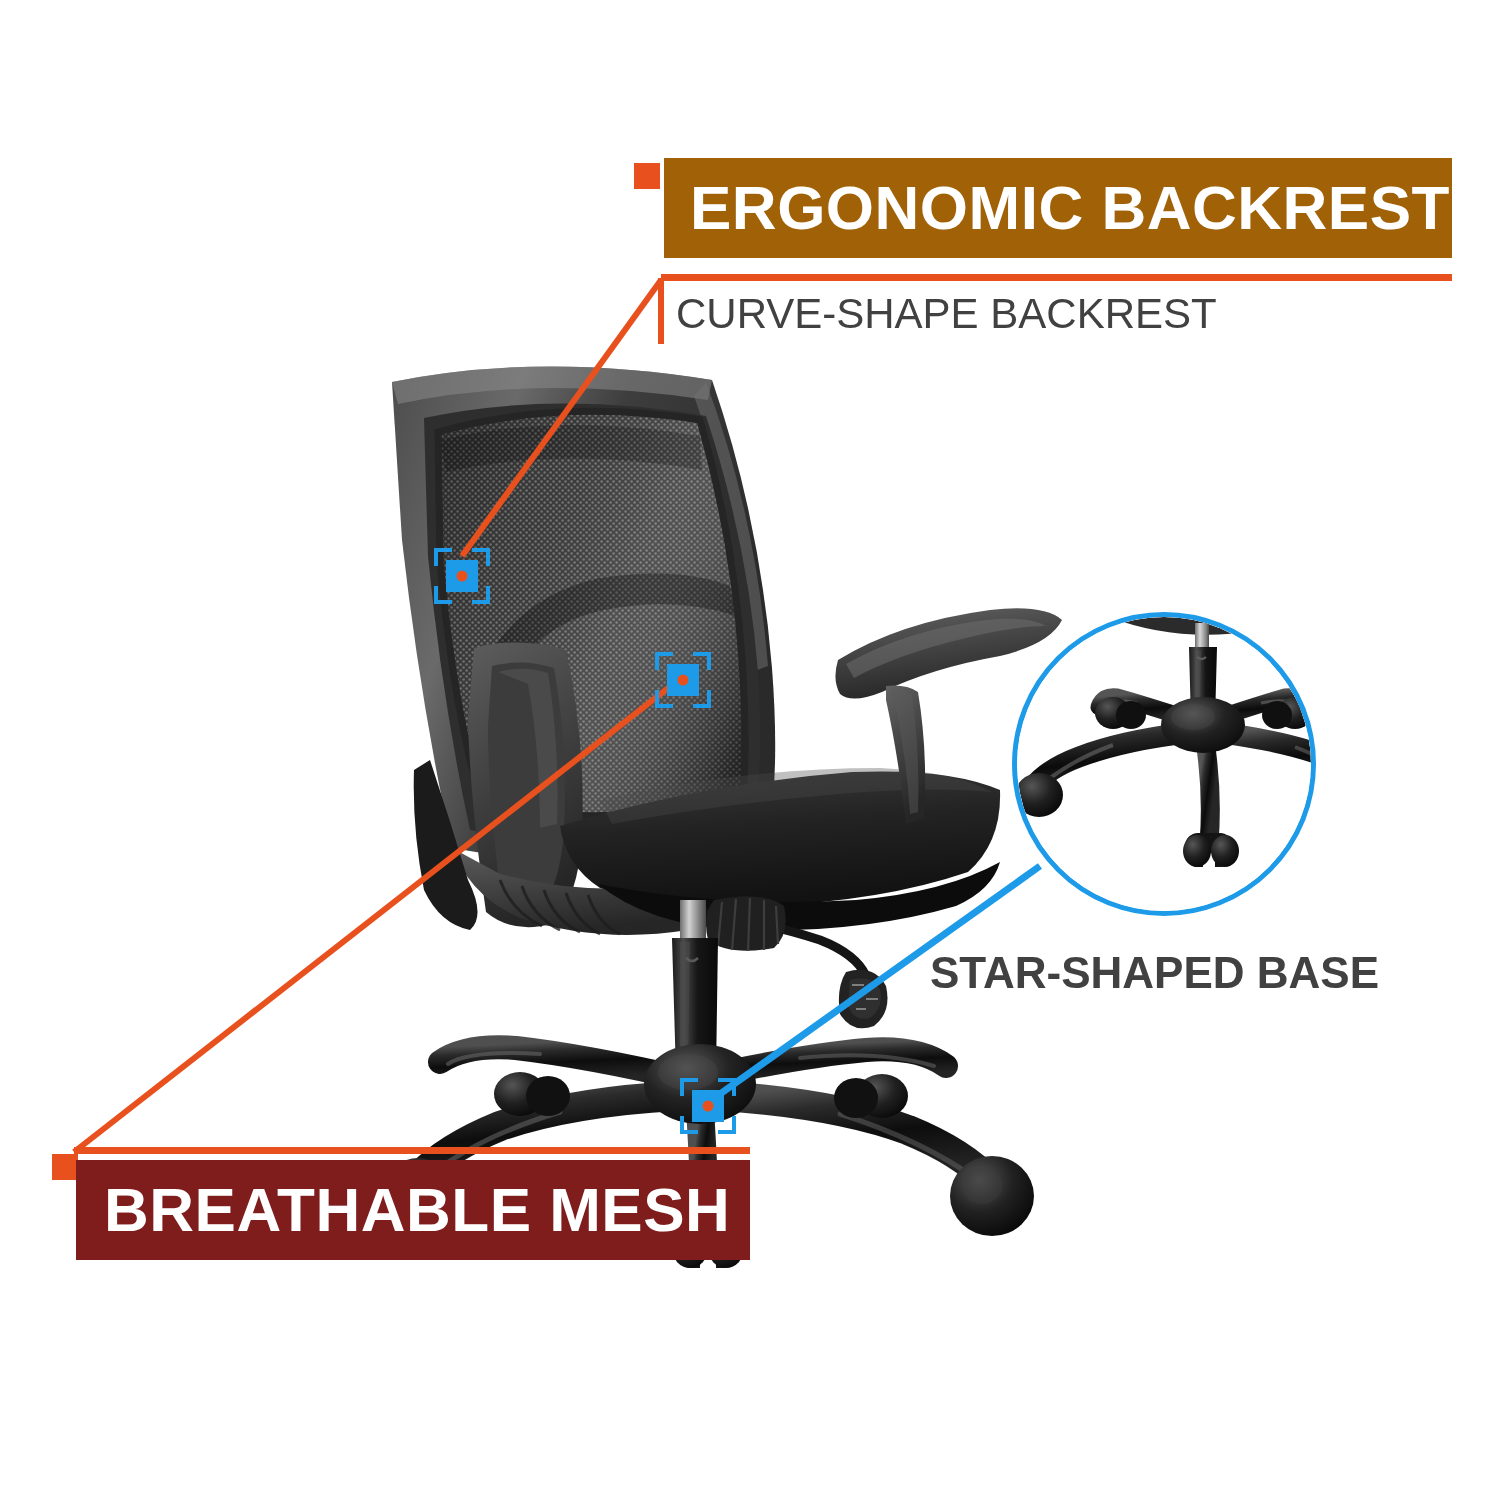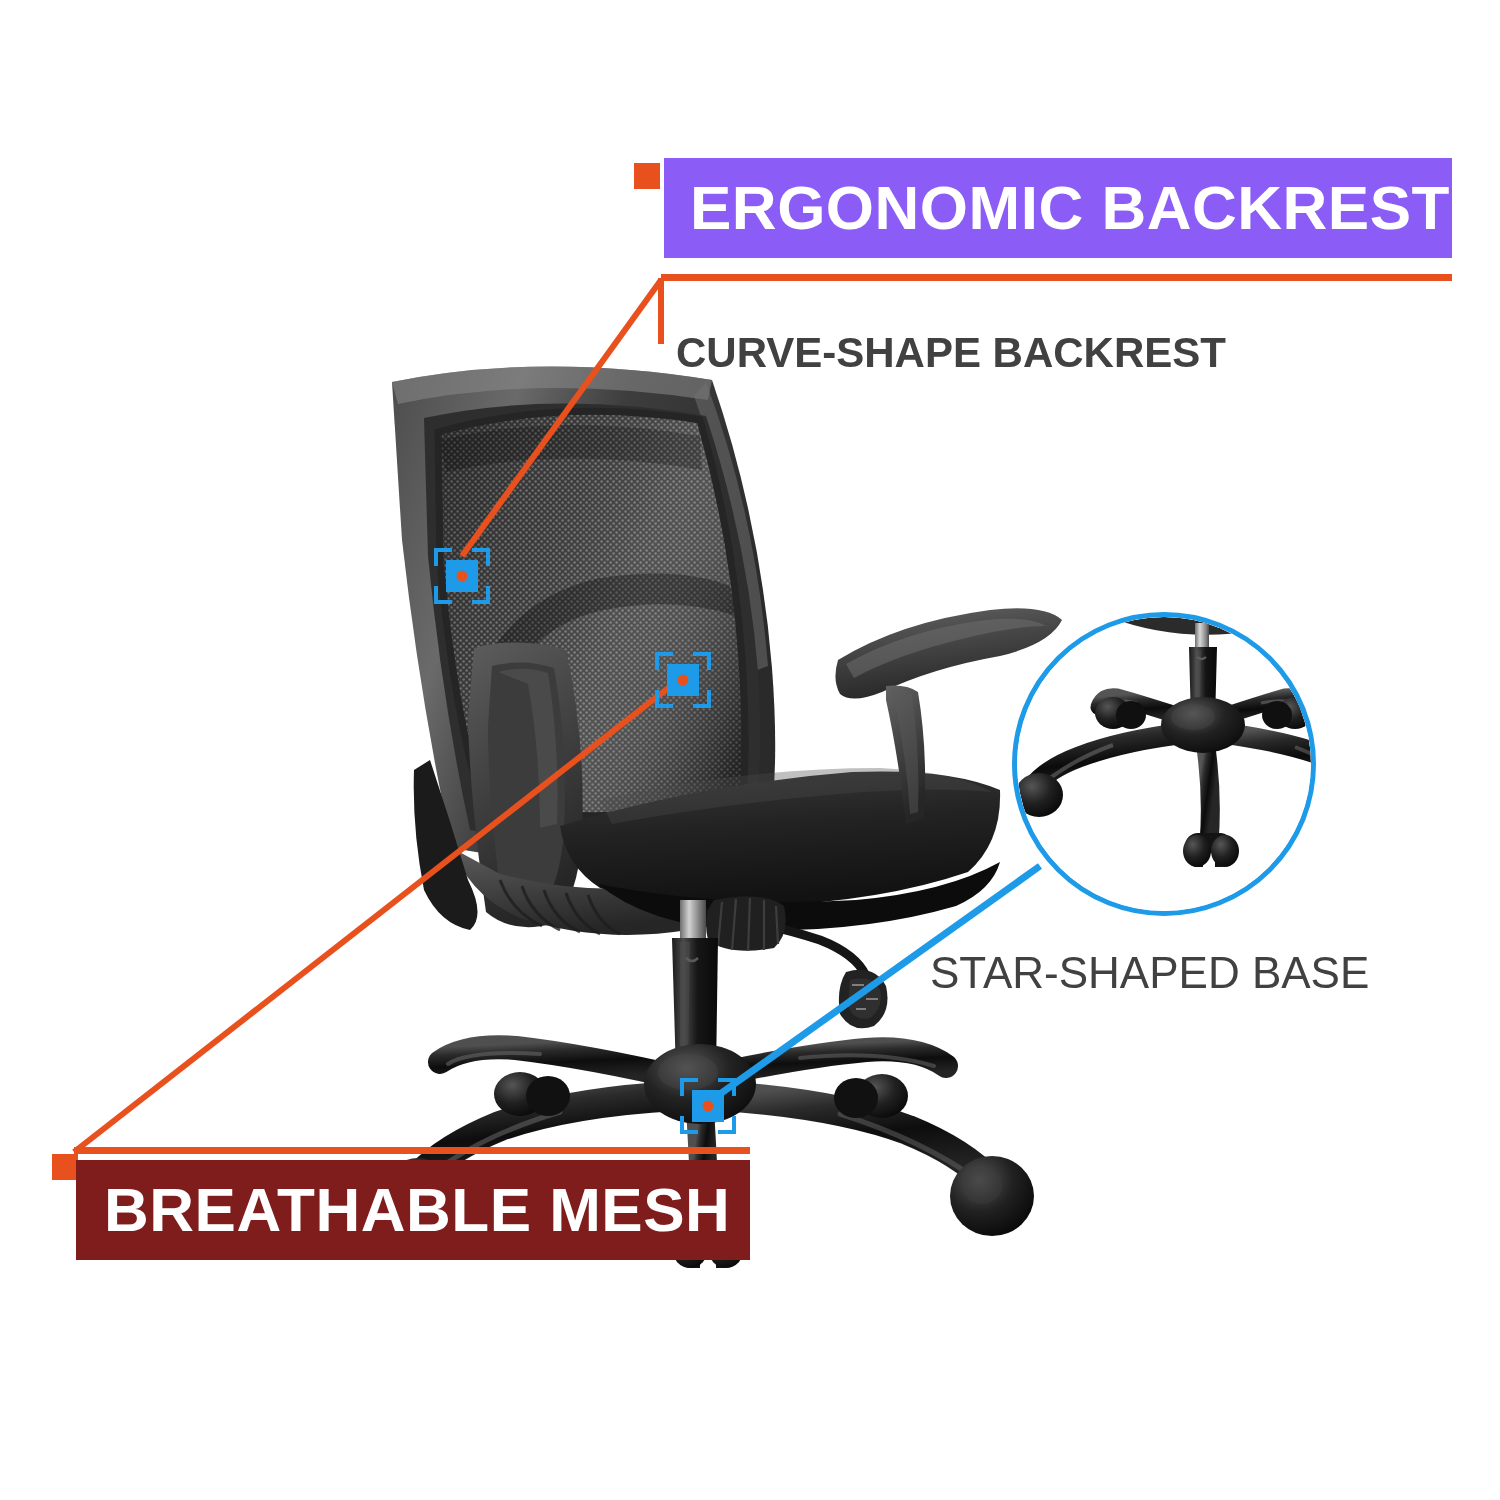--- a/index.html
+++ b/index.html
@@ -6,22 +6,22 @@
   body{width:1500px;height:1500px;position:relative;overflow:hidden;
        font-family:"Liberation Sans","DejaVu Sans",sans-serif;}
   #stage{position:absolute;inset:0;width:1500px;height:1500px;background:#fff;}
 
   
   .banner{position:absolute;background:var(--orange);display:flex;align-items:center;}
   .banner-title{color:#ffffff;font-weight:700;letter-spacing:.5px;
                 white-space:nowrap;line-height:1;}
   .tick-square{position:absolute;background:var(--orange);}
   .rule{position:absolute;background:var(--orange);}
-  .sub-label{position:absolute;color:#3f3f3f;font-weight:700;white-space:nowrap;line-height:1;margin-top:39px;}
-  .side-label{position:absolute;color:#454545;font-weight:400;white-space:nowrap;line-height:1;}
+  .sub-label{position:absolute;color:#3f3f3f;font-weight:400;white-space:nowrap;line-height:1;}
+  .side-label{position:absolute;color:#454545;font-weight:700;white-space:nowrap;line-height:1;}
 
   
   #overlay{position:absolute;left:0;top:0;width:1500px;height:1500px;pointer-events:none;}
 
   
   .marker{position:absolute;}
   .marker .br{position:absolute;width:14px;height:14px;border:4px solid var(--blue);}
   .marker .tl{left:0;top:0;border-right:none;border-bottom:none;}
   .marker .tr{right:0;top:0;border-left:none;border-bottom:none;}
   .marker .bl{left:0;bottom:0;border-right:none;border-top:none;}
@@ -316,21 +316,21 @@
 
     <line x1="661" y1="278" x2="661" y2="344" stroke="#E8511E" stroke-width="6"></line>
 
     <line x1="681" y1="678" x2="74" y2="1152" stroke="#E8511E" stroke-width="6"></line>
 
     <line x1="706" y1="1104" x2="1040" y2="866" stroke="#1D9BE8" stroke-width="7"></line>
   </svg>
 
   <div class="tick-square" style="left:634px;top:163px;width:26px;height:26px;--orange:#E8511E;background:#E8511E;"></div>
 
-  <div class="banner" style="left:664px;top:158px;width:788px;height:100px;--orange:#E8511E;background:#8b5cf6;
+  <div class="banner" style="left:664px;top:158px;width:788px;height:100px;--orange:#E8511E;background:#a16207;
               justify-content:flex-start;">
     <span class="banner-title" style="font-size:62px;margin-left:26px;">ERGONOMIC BACKREST</span>
   </div>
 
   <div class="rule" style="left:661px;top:274px;width:791px;height:7px;--orange:#E8511E;background:#E8511E;"></div>
 
   <div class="sub-label" style="left: 676px; top: 293px; font-size: 42px; color: rgb(65, 65, 65);">CURVE-SHAPE BACKREST</div>
 
   <div class="side-label" style="left: 930px; top: 951px; font-size: 44px; color: rgb(65, 65, 65);">STAR-SHAPED BASE</div>
 

